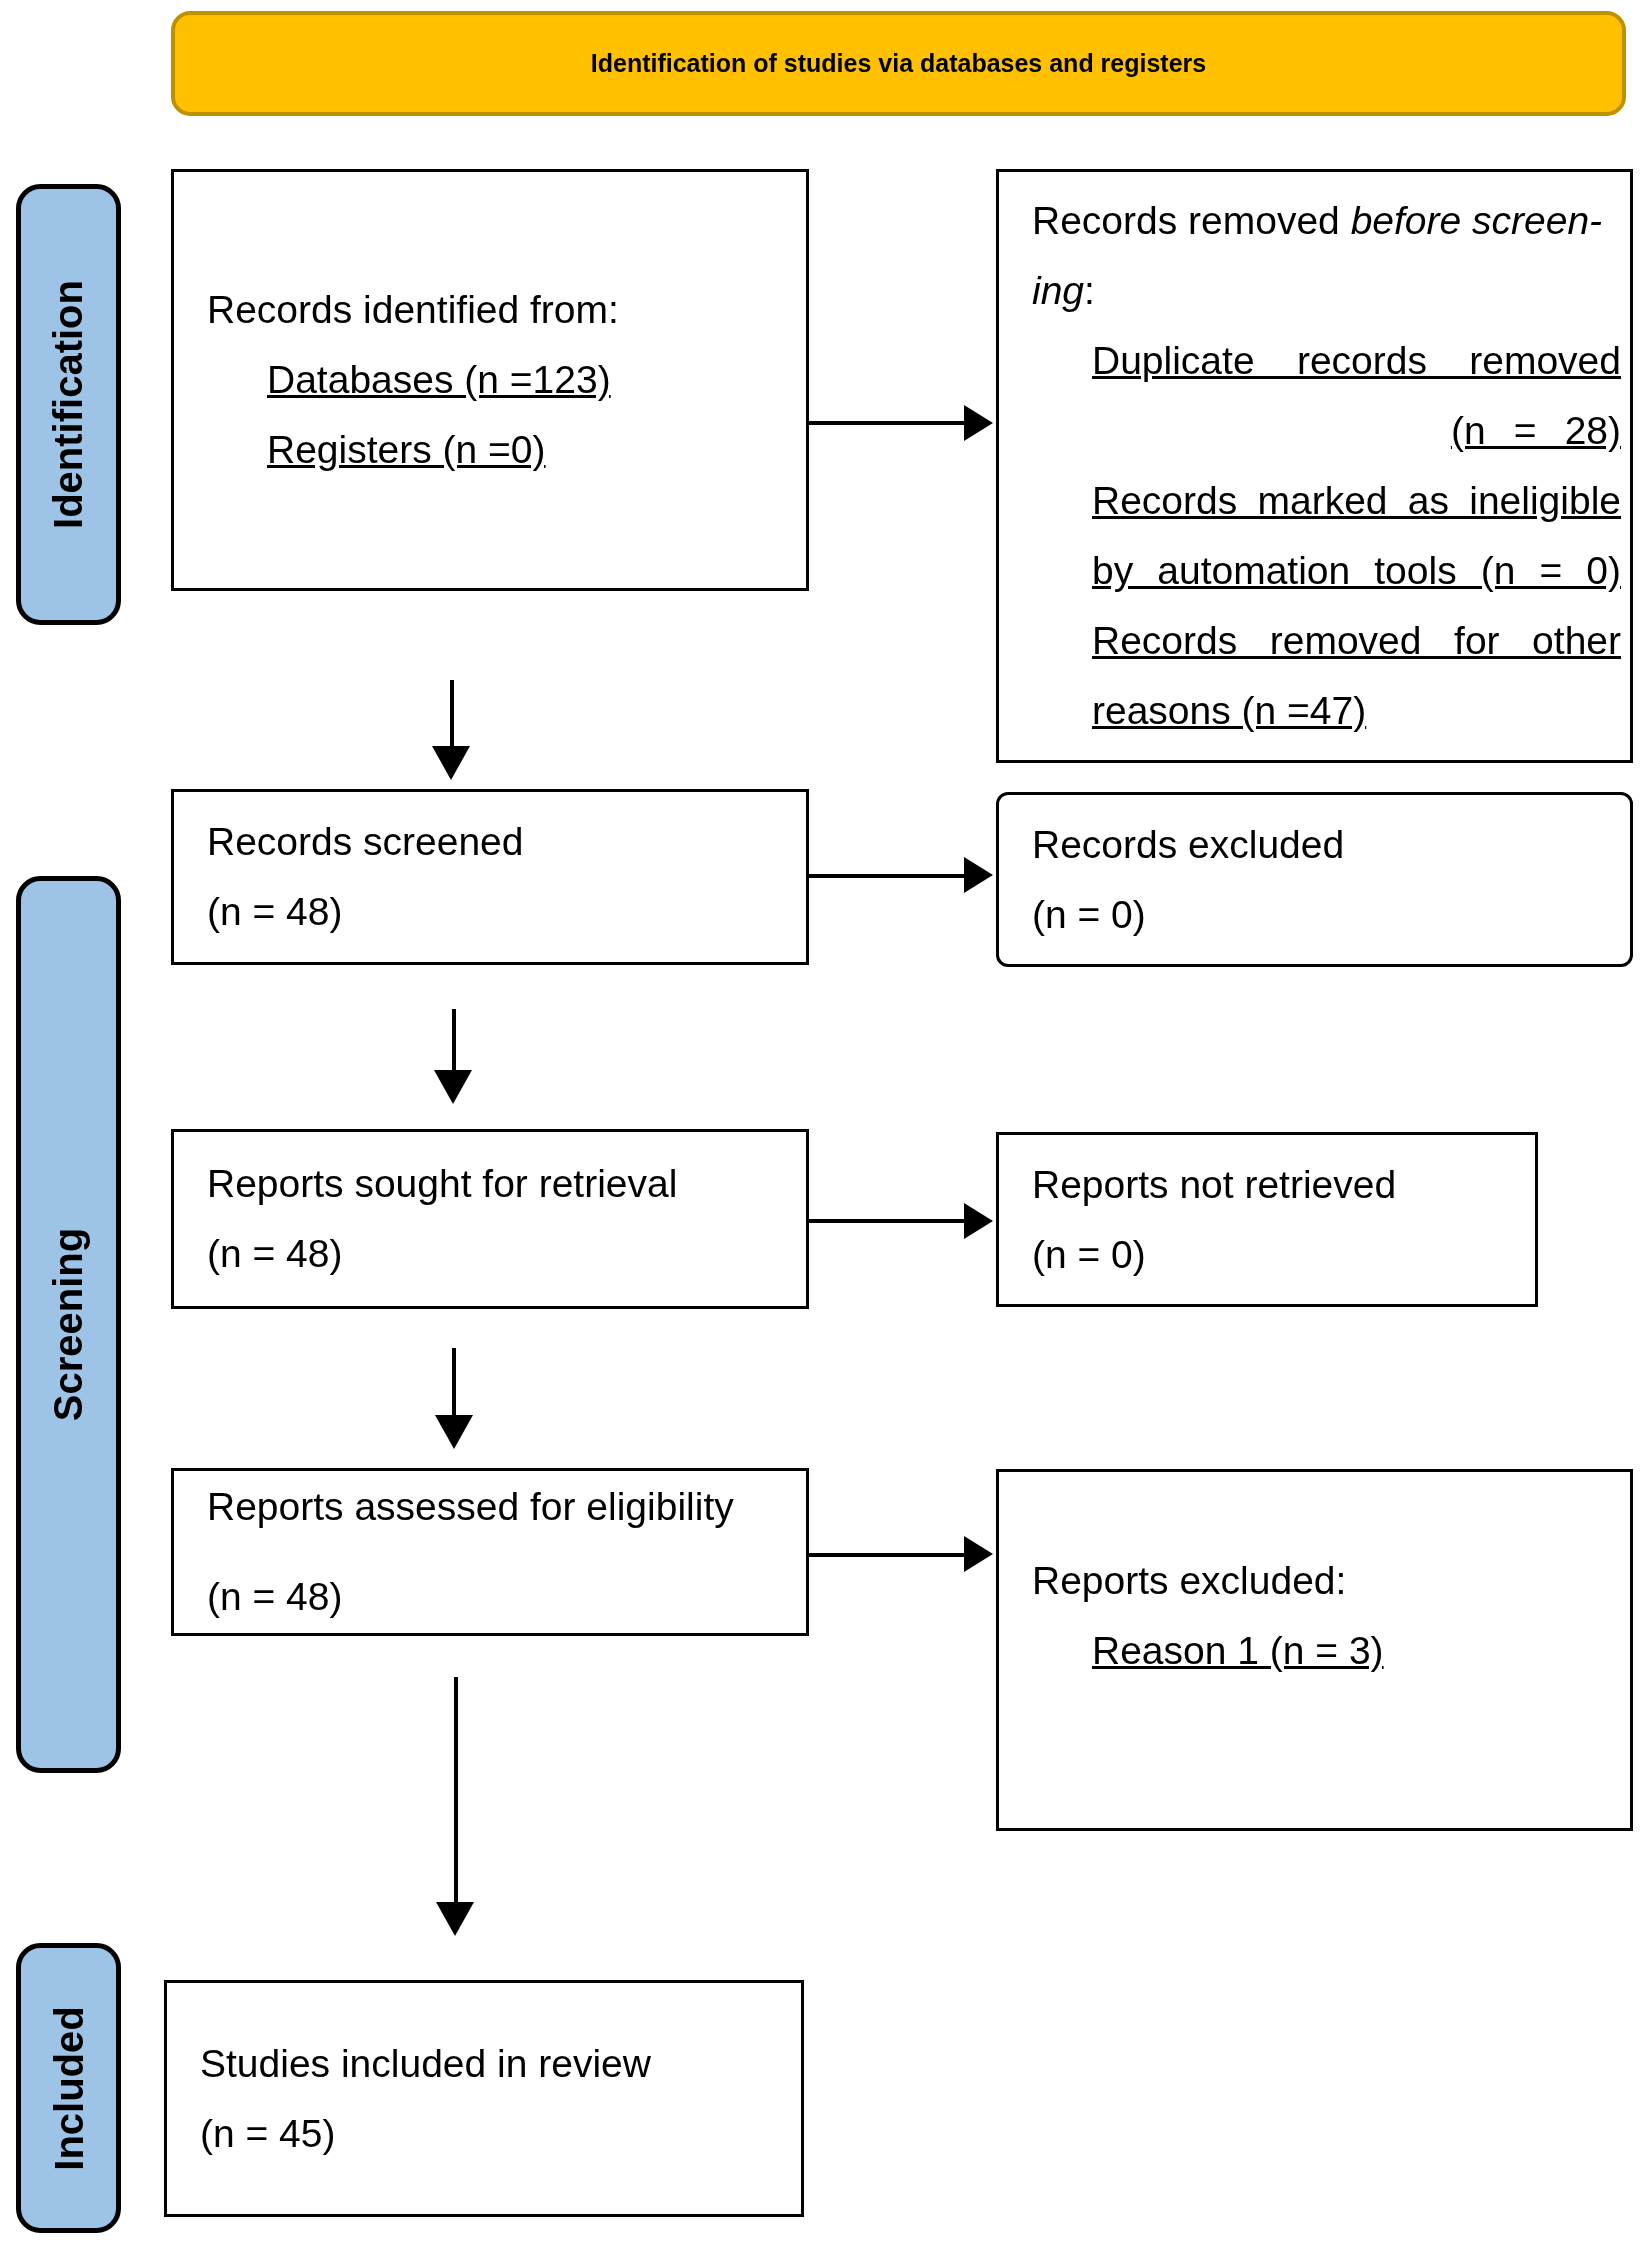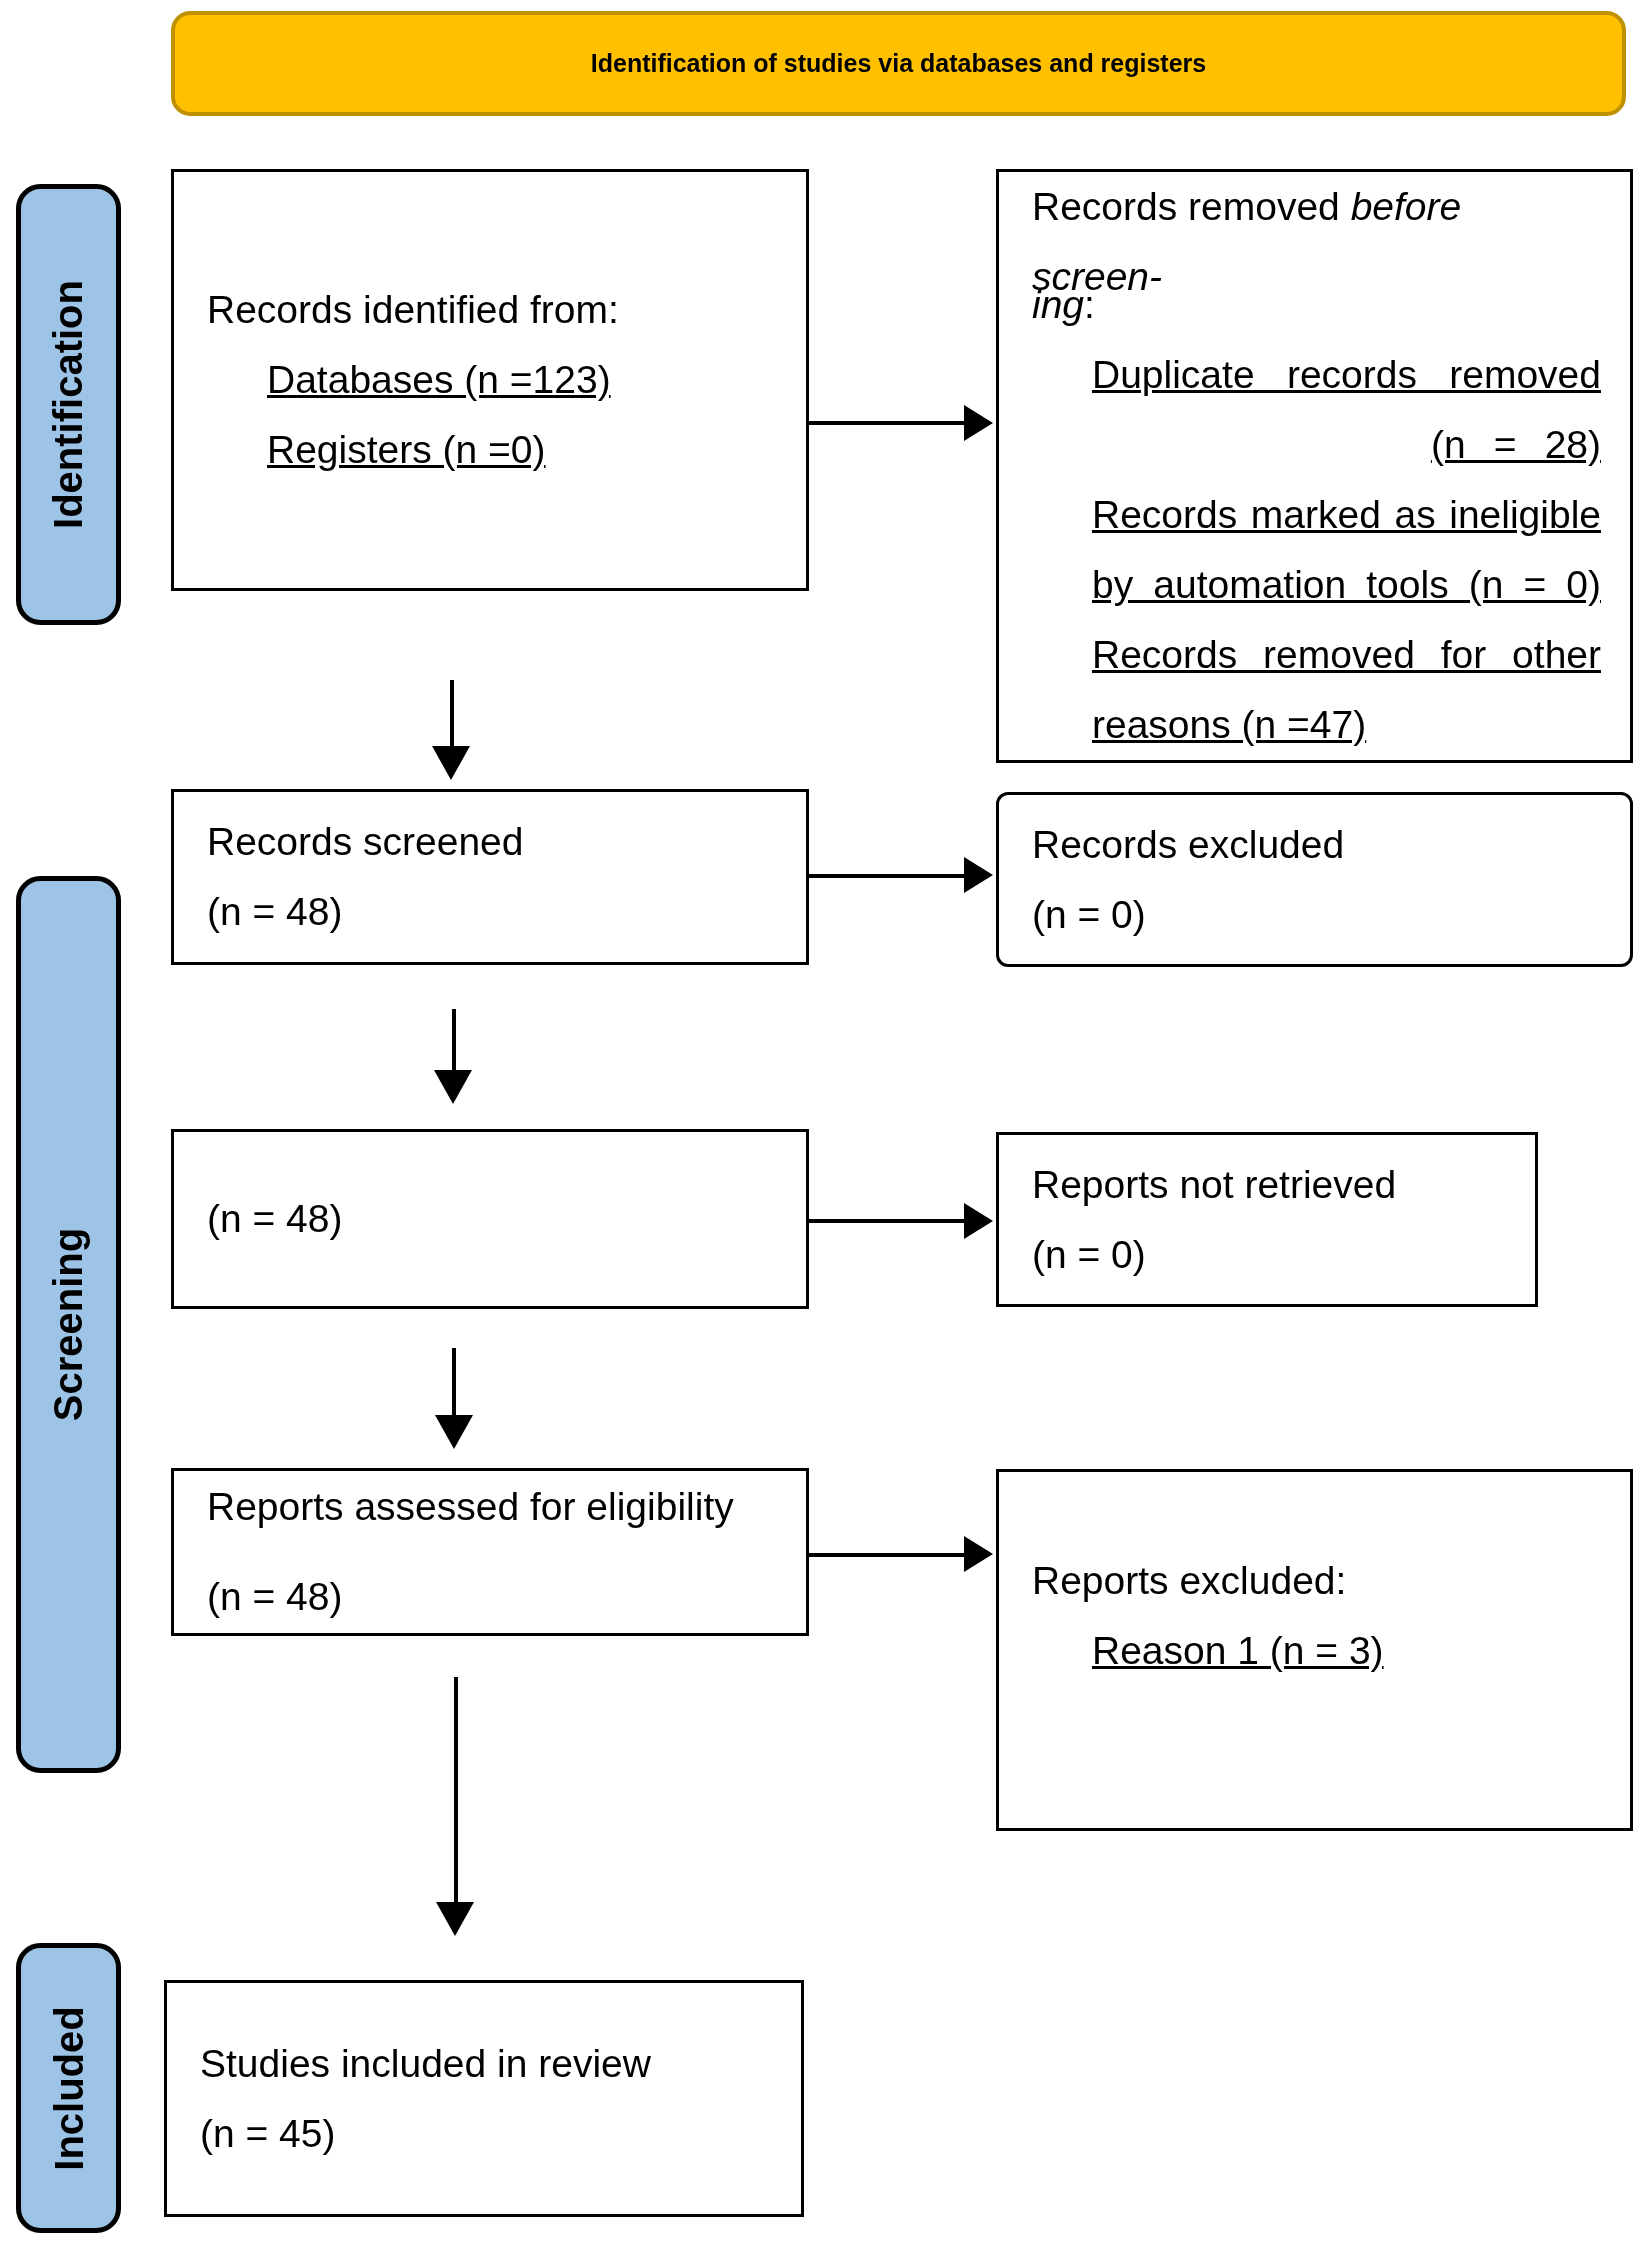--- a/index.html
+++ b/index.html
@@ -41,21 +41,21 @@
     font-size: 40px; font-weight: bold;
   }
 
   
   .box {
     position: absolute;
     box-sizing: border-box;
     background: #ffffff;
     border: 3.6px solid #000000;
     display: flex; flex-direction: column; justify-content: center;
-    padding-left: 33px; padding-right: 29px;
+    padding-left: 33px; padding-right: 9px;
     font-size: 39px; line-height: 70px;
   }
   .line { min-height: 70px; }
   .ind  { padding-left: 60px; text-decoration: underline; }
   .jstretch { text-align: justify; text-align-last: justify; }
   .wsw  { word-spacing: 17.3px; text-align: right; }
 
   #box-records-identified   { left: 171px;  top: 169px;  width: 638px; height: 422px;  }
   #box-records-removed      { left: 996px; top: 169px;  width: 637px; height: 594px; }
   #box-records-screened     { left: 171px;  top: 789px; width: 638px; height: 176px;  }
@@ -129,20 +129,21 @@
   <div class="box" id="box-records-screened">
     <div class="line">Records screened</div>
     <div class="line">(n = 48)</div>
   </div>
   <div class="box" id="box-records-excluded">
     <div class="line">Records excluded</div>
     <div class="line">(n = 0)</div>
   </div>
 
   <div class="box" id="box-reports-sought">
+    <div class="line">Reports sought for retrieval</div>
     <div class="line">(n = 48)</div>
   </div>
   <div class="box" id="box-reports-not-retrieved">
     <div class="line">Reports not retrieved</div>
     <div class="line">(n = 0)</div>
   </div>
 
   <div class="box" id="box-reports-assessed">
     <div class="line">Reports assessed for eligibility</div>
     <div class="line">(n = 48)</div>

